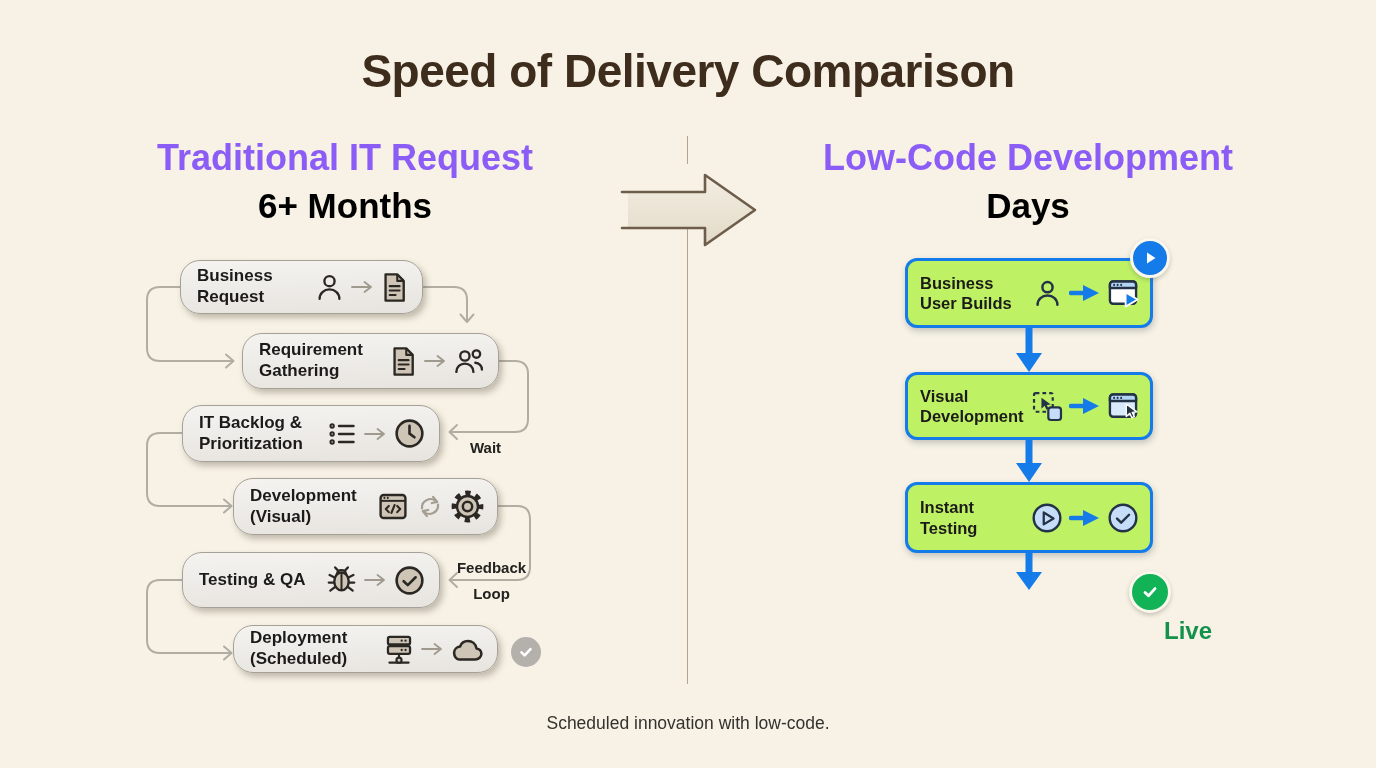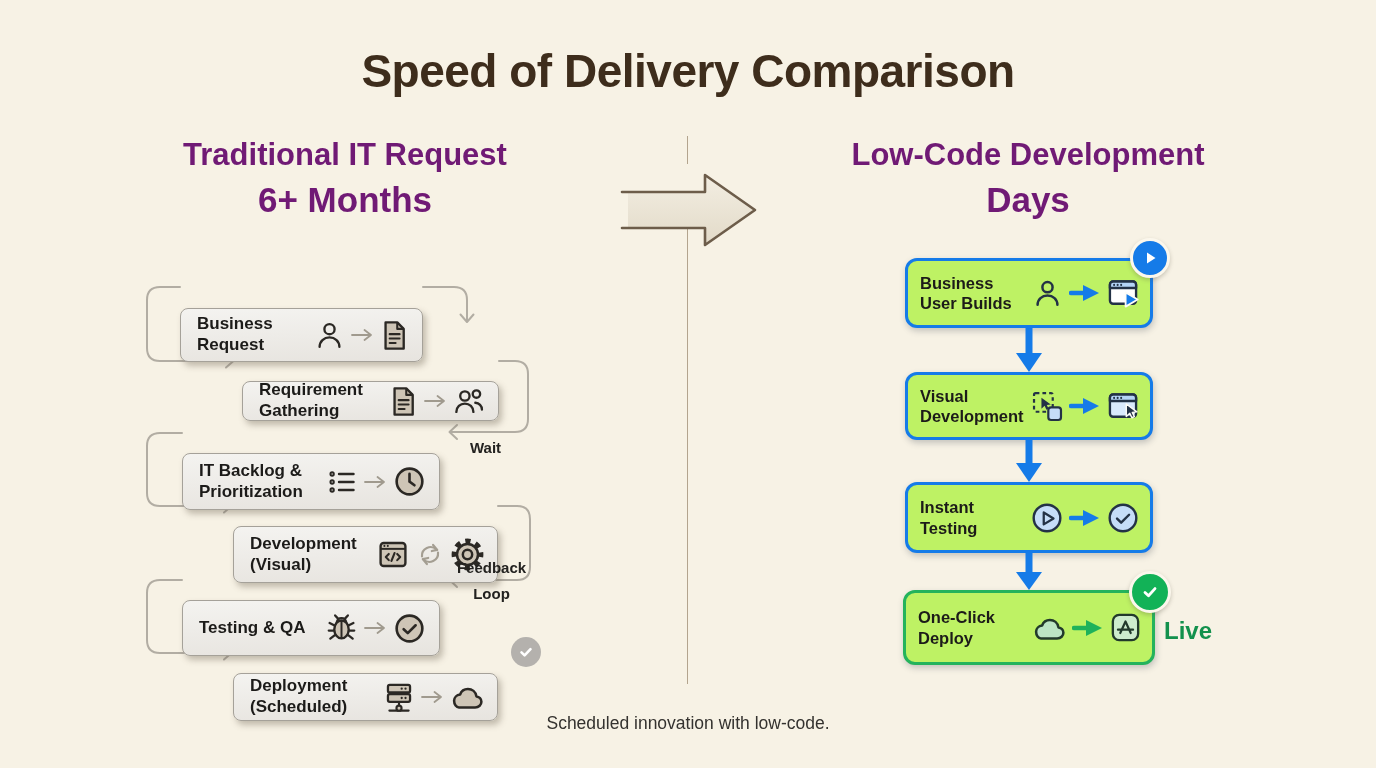--- a/index.html
+++ b/index.html
@@ -1,26 +1,26 @@
 <!DOCTYPE html>
 <html><head>
 <meta charset="utf-8">
 <style>
   html,body{margin:0;padding:0;background:#f7f2e5;}
   #canvas{position:relative;width:1376px;height:768px;background:#f7f2e5;font-family:"Liberation Sans",sans-serif;overflow:hidden;}
   .ttl{position:absolute;top:32px;left:0;width:100%;text-align:center;font-size:46px;font-weight:800;color:#3e2d1c;letter-spacing:-0.5px;margin-top:12px;}
   .colhead{position:absolute;text-align:center;}
-  .ch1{font-size:31px;font-weight:700;color:#701a75;line-height:1.1;}
-  .ch2{font-size:35px;font-weight:800;color:#701a75;margin-top:8px;}
+  .ch1{font-size:36px;font-weight:700;color:#8b5cf6;line-height:1.1;}
+  .ch2{font-size:35px;font-weight:800;color:#000000;margin-top:8px;}
   .vline{position:absolute;left:687px;width:1.4px;background:#b3a48e;}
   .overlay{position:absolute;left:0;top:0;pointer-events:none;}
   .lbox{position:absolute;display:flex;align-items:center;justify-content:flex-end;
         background:linear-gradient(178deg,#f4f3f0 0%,#e7e4df 100%);
-        border:1.5px solid #a5a199;border-radius:8px;padding:4px 12px 4px 16px;box-sizing:border-box;
-        box-shadow:3px 4px 6px rgba(105,95,80,.38);margin-top:48px;}
+        border:1.5px solid #a5a199;border-radius:20px;padding:4px 12px 4px 16px;box-sizing:border-box;
+        box-shadow:3px 4px 6px rgba(105,95,80,.38);}
   .llabel{font-size:17px;font-weight:700;color:#1c1b19;line-height:1.22;max-width:118px;}
   .icons{display:flex;align-items:center;gap:4px;margin-left:auto;}
   .rbox{position:absolute;display:flex;align-items:center;justify-content:space-between;background:#bef264;
         border:3px solid #157be8;border-radius:12px;padding:4px 10px 4px 12px;box-sizing:border-box;
         box-shadow:1px 3px 6px rgba(80,85,95,.30);}
   .rbox.green{border-color:#24b35c;}
   .rlabel{font-size:16.5px;font-weight:700;color:#1c1b19;line-height:1.22;max-width:110px;}
   .ann{position:absolute;font-size:15px;font-weight:700;color:#232220;text-align:center;}
   .badge{position:absolute;border-radius:50%;display:flex;align-items:center;justify-content:center;
          border:3px solid #fbf7ec;box-sizing:content-box;box-shadow:0 2px 4px rgba(90,85,70,.3);}
@@ -89,21 +89,21 @@
           <path d="M2,7 H20 M14.5,2 L21,7 L14.5,12" fill="none" stroke="#a09a8e" stroke-width="1.8" stroke-linecap="round" stroke-linejoin="round"></path>
         </svg>
       <svg width="31" height="33" viewBox="0 0 22 24">
           <path d="M4.5,2.5 H13 L17.7,7.2 V21.5 H4.5 Z" fill="#cec5b6" stroke="#2b2824" stroke-width="1.7" stroke-linejoin="round"></path>
           <path d="M13,2.5 V7.2 H17.7" fill="none" stroke="#2b2824" stroke-width="1.5" stroke-linejoin="round"></path>
           <path d="M7.5,11 H14.7 M7.5,14.2 H14.7 M7.5,17.4 H11.8" stroke="#2b2824" stroke-width="1.5" stroke-linecap="round"></path>
         </svg>
     </span>
   </div>
 
-  <div class="lbox" style="left:242px;top:333px;width:257px;height:40px;">
+  <div class="lbox" style="left:242px;top:333px;width:257px;height:56px;">
     <span class="llabel">Requirement Gathering</span>
     <span class="icons">
       <svg width="31" height="33" viewBox="0 0 22 24">
           <path d="M4.5,2.5 H13 L17.7,7.2 V21.5 H4.5 Z" fill="#cec5b6" stroke="#2b2824" stroke-width="1.7" stroke-linejoin="round"></path>
           <path d="M13,2.5 V7.2 H17.7" fill="none" stroke="#2b2824" stroke-width="1.5" stroke-linejoin="round"></path>
           <path d="M7.5,11 H14.7 M7.5,14.2 H14.7 M7.5,17.4 H11.8" stroke="#2b2824" stroke-width="1.5" stroke-linecap="round"></path>
         </svg>
       <svg width="25" height="14" viewBox="0 0 25 14">
           <path d="M2,7 H20 M14.5,2 L21,7 L14.5,12" fill="none" stroke="#a09a8e" stroke-width="1.8" stroke-linecap="round" stroke-linejoin="round"></path>
         </svg>
@@ -294,36 +294,20 @@
           <path d="M7.8,12.4 L10.7,15.3 L16.3,9.7" fill="none" stroke="#233246" stroke-width="1.7" stroke-linecap="round" stroke-linejoin="round"></path>
         </svg>
     </span>
   </div>
 
   <svg class="varr" style="left:1007px;top:552px;" width="44" height="40" viewBox="0 0 44 40">
       <path d="M22,0 V21" stroke="#157be8" stroke-width="7"></path>
       <path d="M9,20 H35 L22,38 Z" fill="#157be8"></path>
     </svg>
 
-  <div class="rbox green" style="left:903px;top:590px;width:252px;height:75px;">
-    <span class="rlabel">One-Click Deploy</span>
-    <span class="icons" style="gap:5px;">
-      <svg width="36" height="30" viewBox="0 0 24 20">
-          <path d="M6.6,17 H17.4 C19.9,17 21.6,15.2 21.6,13.2 C21.6,11.3 20.2,9.8 18.3,9.6 C17.8,6.7 15.4,4.7 12.6,4.7 C10.2,4.7 8.2,6.1 7.4,8.3 C5.2,8.6 3.4,10.3 3.4,12.5 C3.4,15 5,17 6.6,17 Z" fill="#bce5c4" stroke="#223a2b" stroke-width="1.7" stroke-linejoin="round"></path>
-        </svg>
-      <svg width="32" height="22" viewBox="0 0 32 22">
-          <path d="M2,11 H16" stroke="#1eb25b" stroke-width="4.6" stroke-linecap="round"></path>
-          <path d="M14,3 L30,11 L14,19 Z" fill="#1eb25b"></path>
-        </svg>
-      <svg width="33" height="33" viewBox="0 0 24 24">
-          <rect x="2.8" y="2.8" width="18.4" height="18.4" rx="4.6" fill="#cdeccd" stroke="#223a2b" stroke-width="1.7"></rect>
-          <path d="M8.2,16 L12,7.6 L15.8,16 M6.5,13.6 H17.5" fill="none" stroke="#223a2b" stroke-width="1.6" stroke-linecap="round" stroke-linejoin="round"></path>
-        </svg>
-    </span>
-  </div>
 
   <div class="badge" style="left:1130px;top:238px;width:34px;height:34px;background:#157be8;">
     <svg width="16" height="16" viewBox="0 0 16 16">
         <path d="M5,2.5 L13.5,8 L5,13.5 Z" fill="#ffffff"></path>
       </svg>
   </div>
   <div class="badge" style="left:1129px;top:571px;width:36px;height:36px;background:#12b257;">
     <svg width="18" height="18" viewBox="0 0 18 18">
         <path d="M4,9.4 L7.5,12.8 L14,5.6" fill="none" stroke="#ffffff" stroke-width="2.8" stroke-linecap="round" stroke-linejoin="round"></path>
       </svg>

